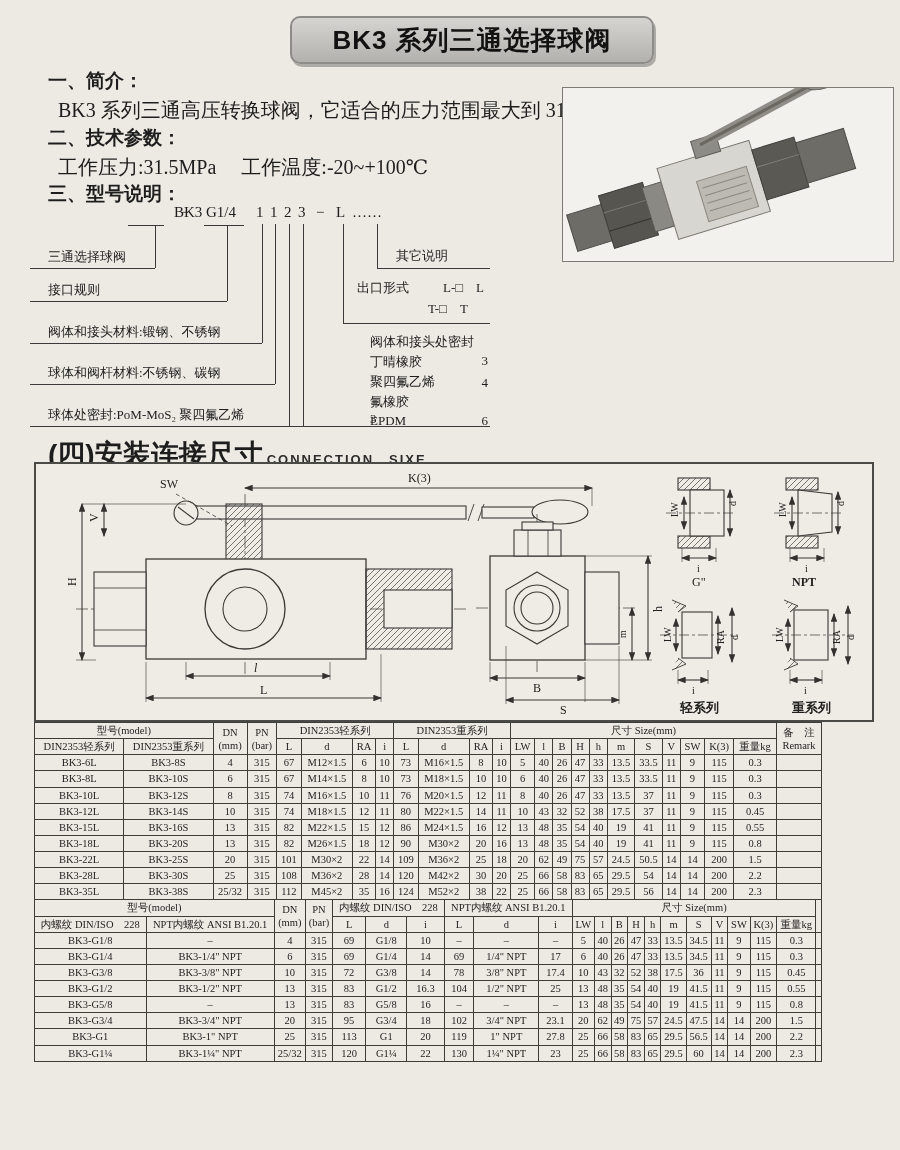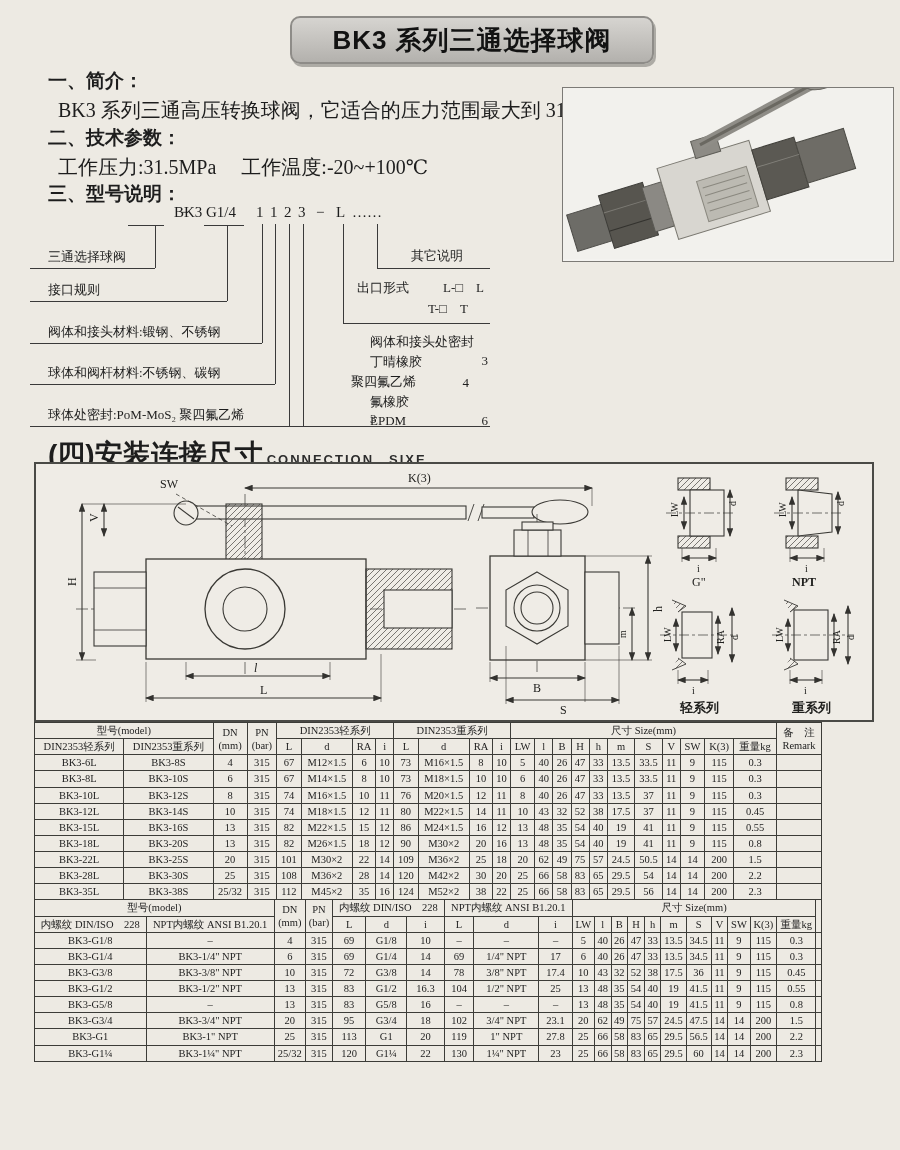--- a/index.html
+++ b/index.html
@@ -120,30 +120,30 @@
   <div class="hl" style="left:347px;top:68px;width:113px;"></div>
   <div class="vl" style="left:313px;top:24px;height:99px;"></div>
   <div class="hl" style="left:313px;top:123px;width:147px;"></div>
 
   <div class="dlab" style="left:18px;top:48px;">三通选择球阀</div>
   <div class="dlab" style="left:18px;top:81px;">接口规则</div>
   <div class="dlab" style="left:18px;top:123px;">阀体和接头材料:锻钢、不锈钢</div>
   <div class="dlab" style="left:18px;top:164px;">球体和阀杆材料:不锈钢、碳钢</div>
   <div class="dlab" style="left:18px;top:206px;">球体处密封:PoM-MoS₂ 聚四氟乙烯</div>
 
-  <div class="dlab" style="left:381px;top:47px;text-align:right;">其它说明</div>
+  <div class="dlab" style="left:366px;top:47px;text-align:right;">其它说明</div>
   <div class="dlab" style="left:327px;top:79px;">出口形式</div>
   <div class="dlab" style="left:413px;top:79px;">L-□　L</div>
   <div class="dlab" style="left:398px;top:100px;">T-□　T</div>
   <div class="dlab" style="left:340px;top:133px;">阀体和接头处密封</div>
   <div class="dlab seal-row" style="left:340px;top:153px;">
     <span>丁晴橡胶</span>
       <span>3</span>
   </div>
-  <div class="dlab seal-row" style="left:321px;top:173px;align-items:flex-end;">
+  <div class="dlab seal-row" style="left:340px;top:173px;align-items:flex-end;">
     <span>聚四氟乙烯</span>
       <span>4</span>
   </div>
   <div class="dlab seal-row" style="left:340px;top:193px;flex-direction:column;">
     <span>氟橡胶</span>
       <span>3</span>
   </div>
   <div class="dlab seal-row" style="left:340px;top:213px;">
     <span>EPDM</span>
       <span>6</span>

